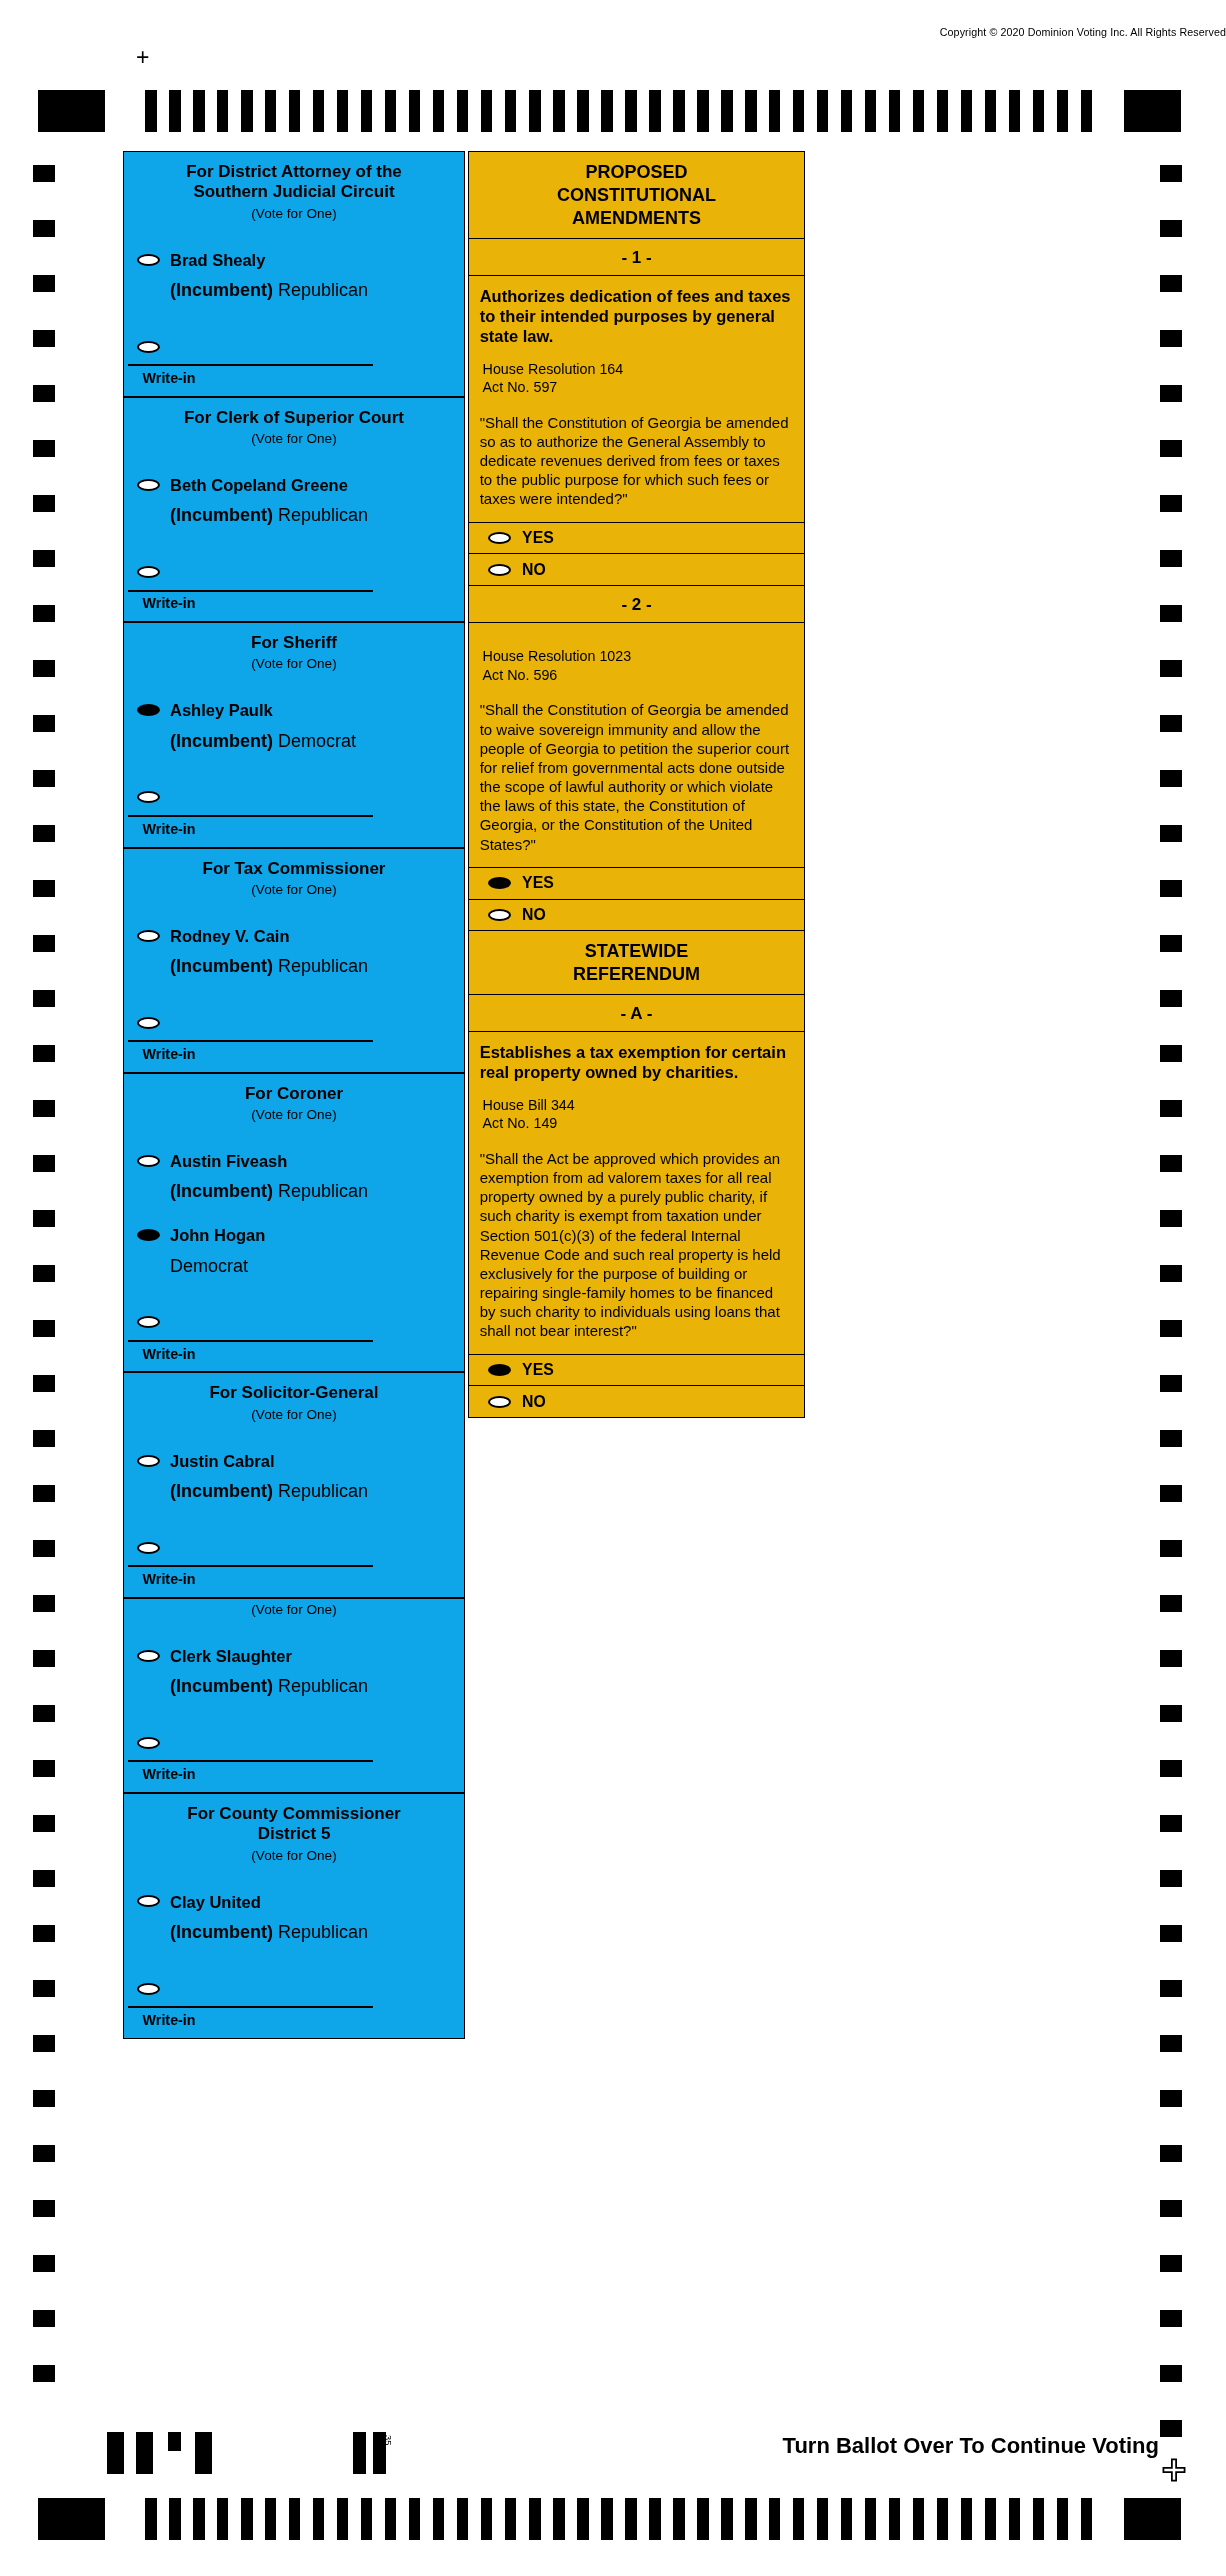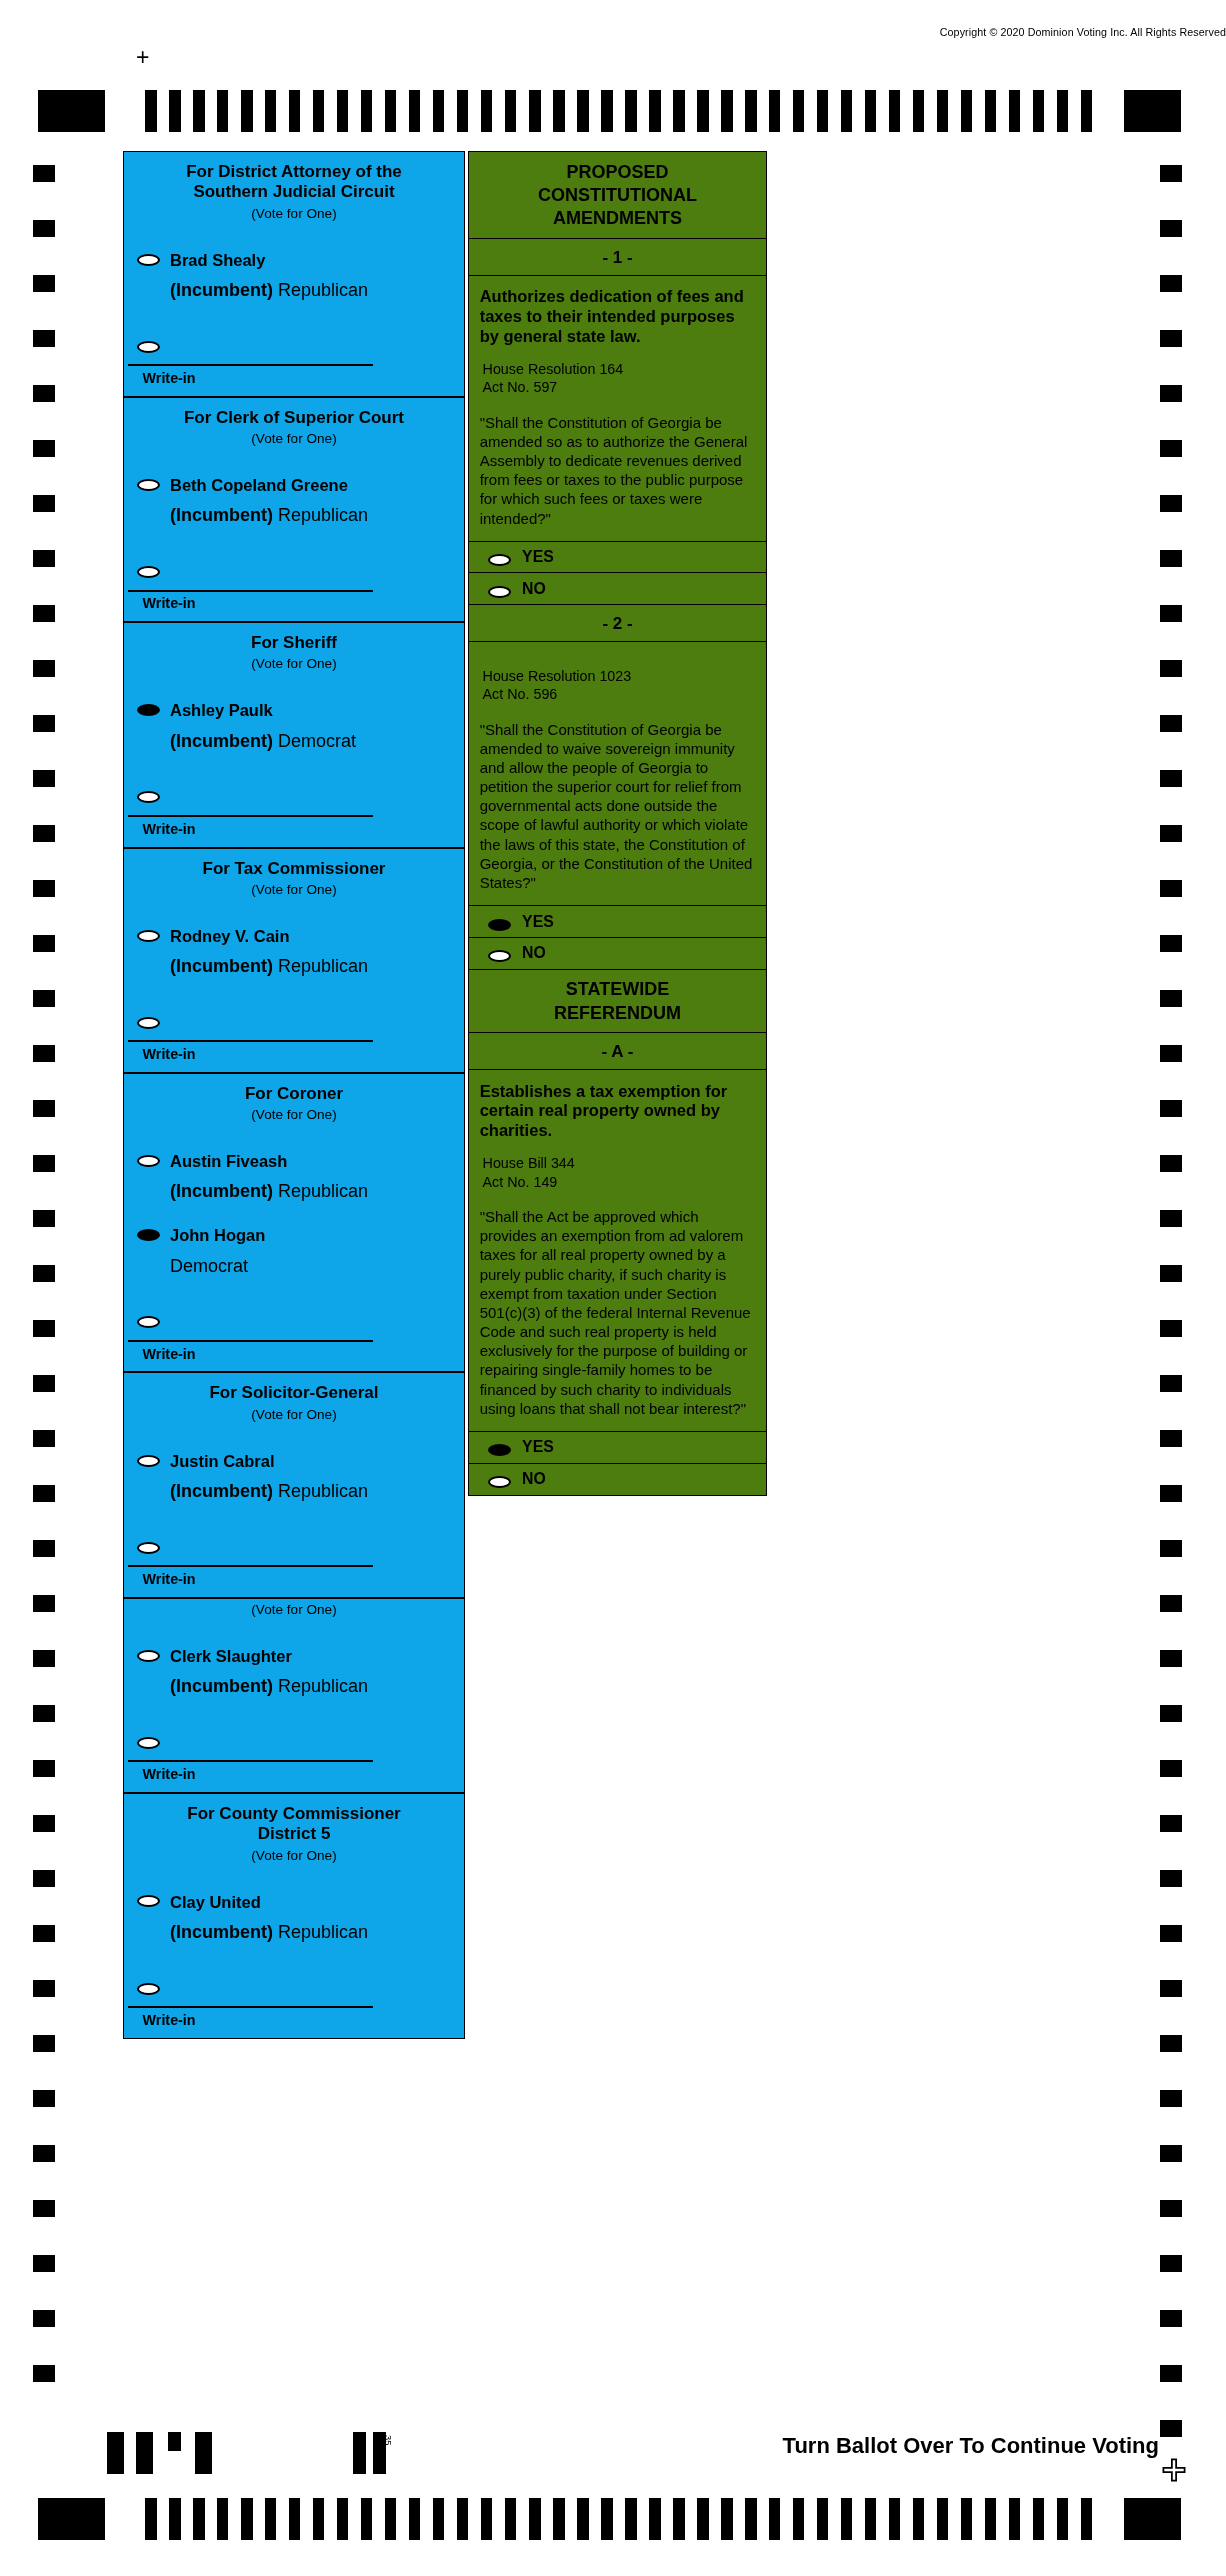--- a/index.html
+++ b/index.html
@@ -33,22 +33,22 @@
     position:absolute; left:1160px; top:165px; width:21.5px; height:2278px;
     background:repeating-linear-gradient(180deg,#000 0 17px,transparent 17px 55px);
   }
 
   
   .col-left {
     position:absolute; left:123px; top:151px; width:342px;
     border:1.4px solid #000; background:#0ea5e9;
   }
   .col-right {
-    position:absolute; left:468px; top:151px; width:299px;
-    border:1.4px solid #000; background:#4d7c0f;
+    position:absolute; left:468px; top:151px; width:337px;
+    border:1.4px solid #000; background:#eab308;
   }
 
   
   .contest { border-bottom:2.1px solid #000; padding-bottom:4.3px; }
   .contest:last-child { border-bottom:none; }
   .c-title {
     font-size:17px; font-weight:bold; text-align:center;
     line-height:1.2; padding:10px 8.6px 0; white-space:pre-line;
   }
   .c-instr { font-size:13.6px; text-align:center; margin-top:2.9px; margin-bottom:30px; }
@@ -75,21 +75,21 @@
   .measure:last-child { border-bottom:none; }
   .m-number {
     font-size:17px; font-weight:bold; text-align:center;
     padding:8.6px 0 7.2px; border-bottom:1.4px solid #000;
   }
   .m-body { padding:11.5px 11.5px 13px 10.7px; }
   .m-summary { font-size:16.5px; font-weight:bold; line-height:1.2; }
   .m-refs { font-size:14.3px; line-height:1.3; margin-top:13px; padding-left:2.9px; }
   .m-question { font-size:15px; line-height:1.28; margin-top:15.8px; }
   .yn {
-    display:flex; align-items:flex-end; gap:11.5px; padding:6.4px 0 6.4px 18.6px;
+    display:flex; align-items:center; gap:11.5px; padding:6.4px 0 6.4px 18.6px;
     border-top:0.7px solid #000; font-size:15.8px; font-weight:bold;
   }
   .yn .oval { margin-top:0; }
 
   
   .ballot-id { position:absolute; left:0; top:2432px; width:430px; height:43px; }
   .ballot-id .bar { position:absolute; top:0; background:#000; }
   .bar-1 { left:107px; width:17px; height:42px; }
   .bar-2 { left:136px; width:17px; height:42px; }
   .bar-3 { left:168px; width:13px; height:18.6px; }

